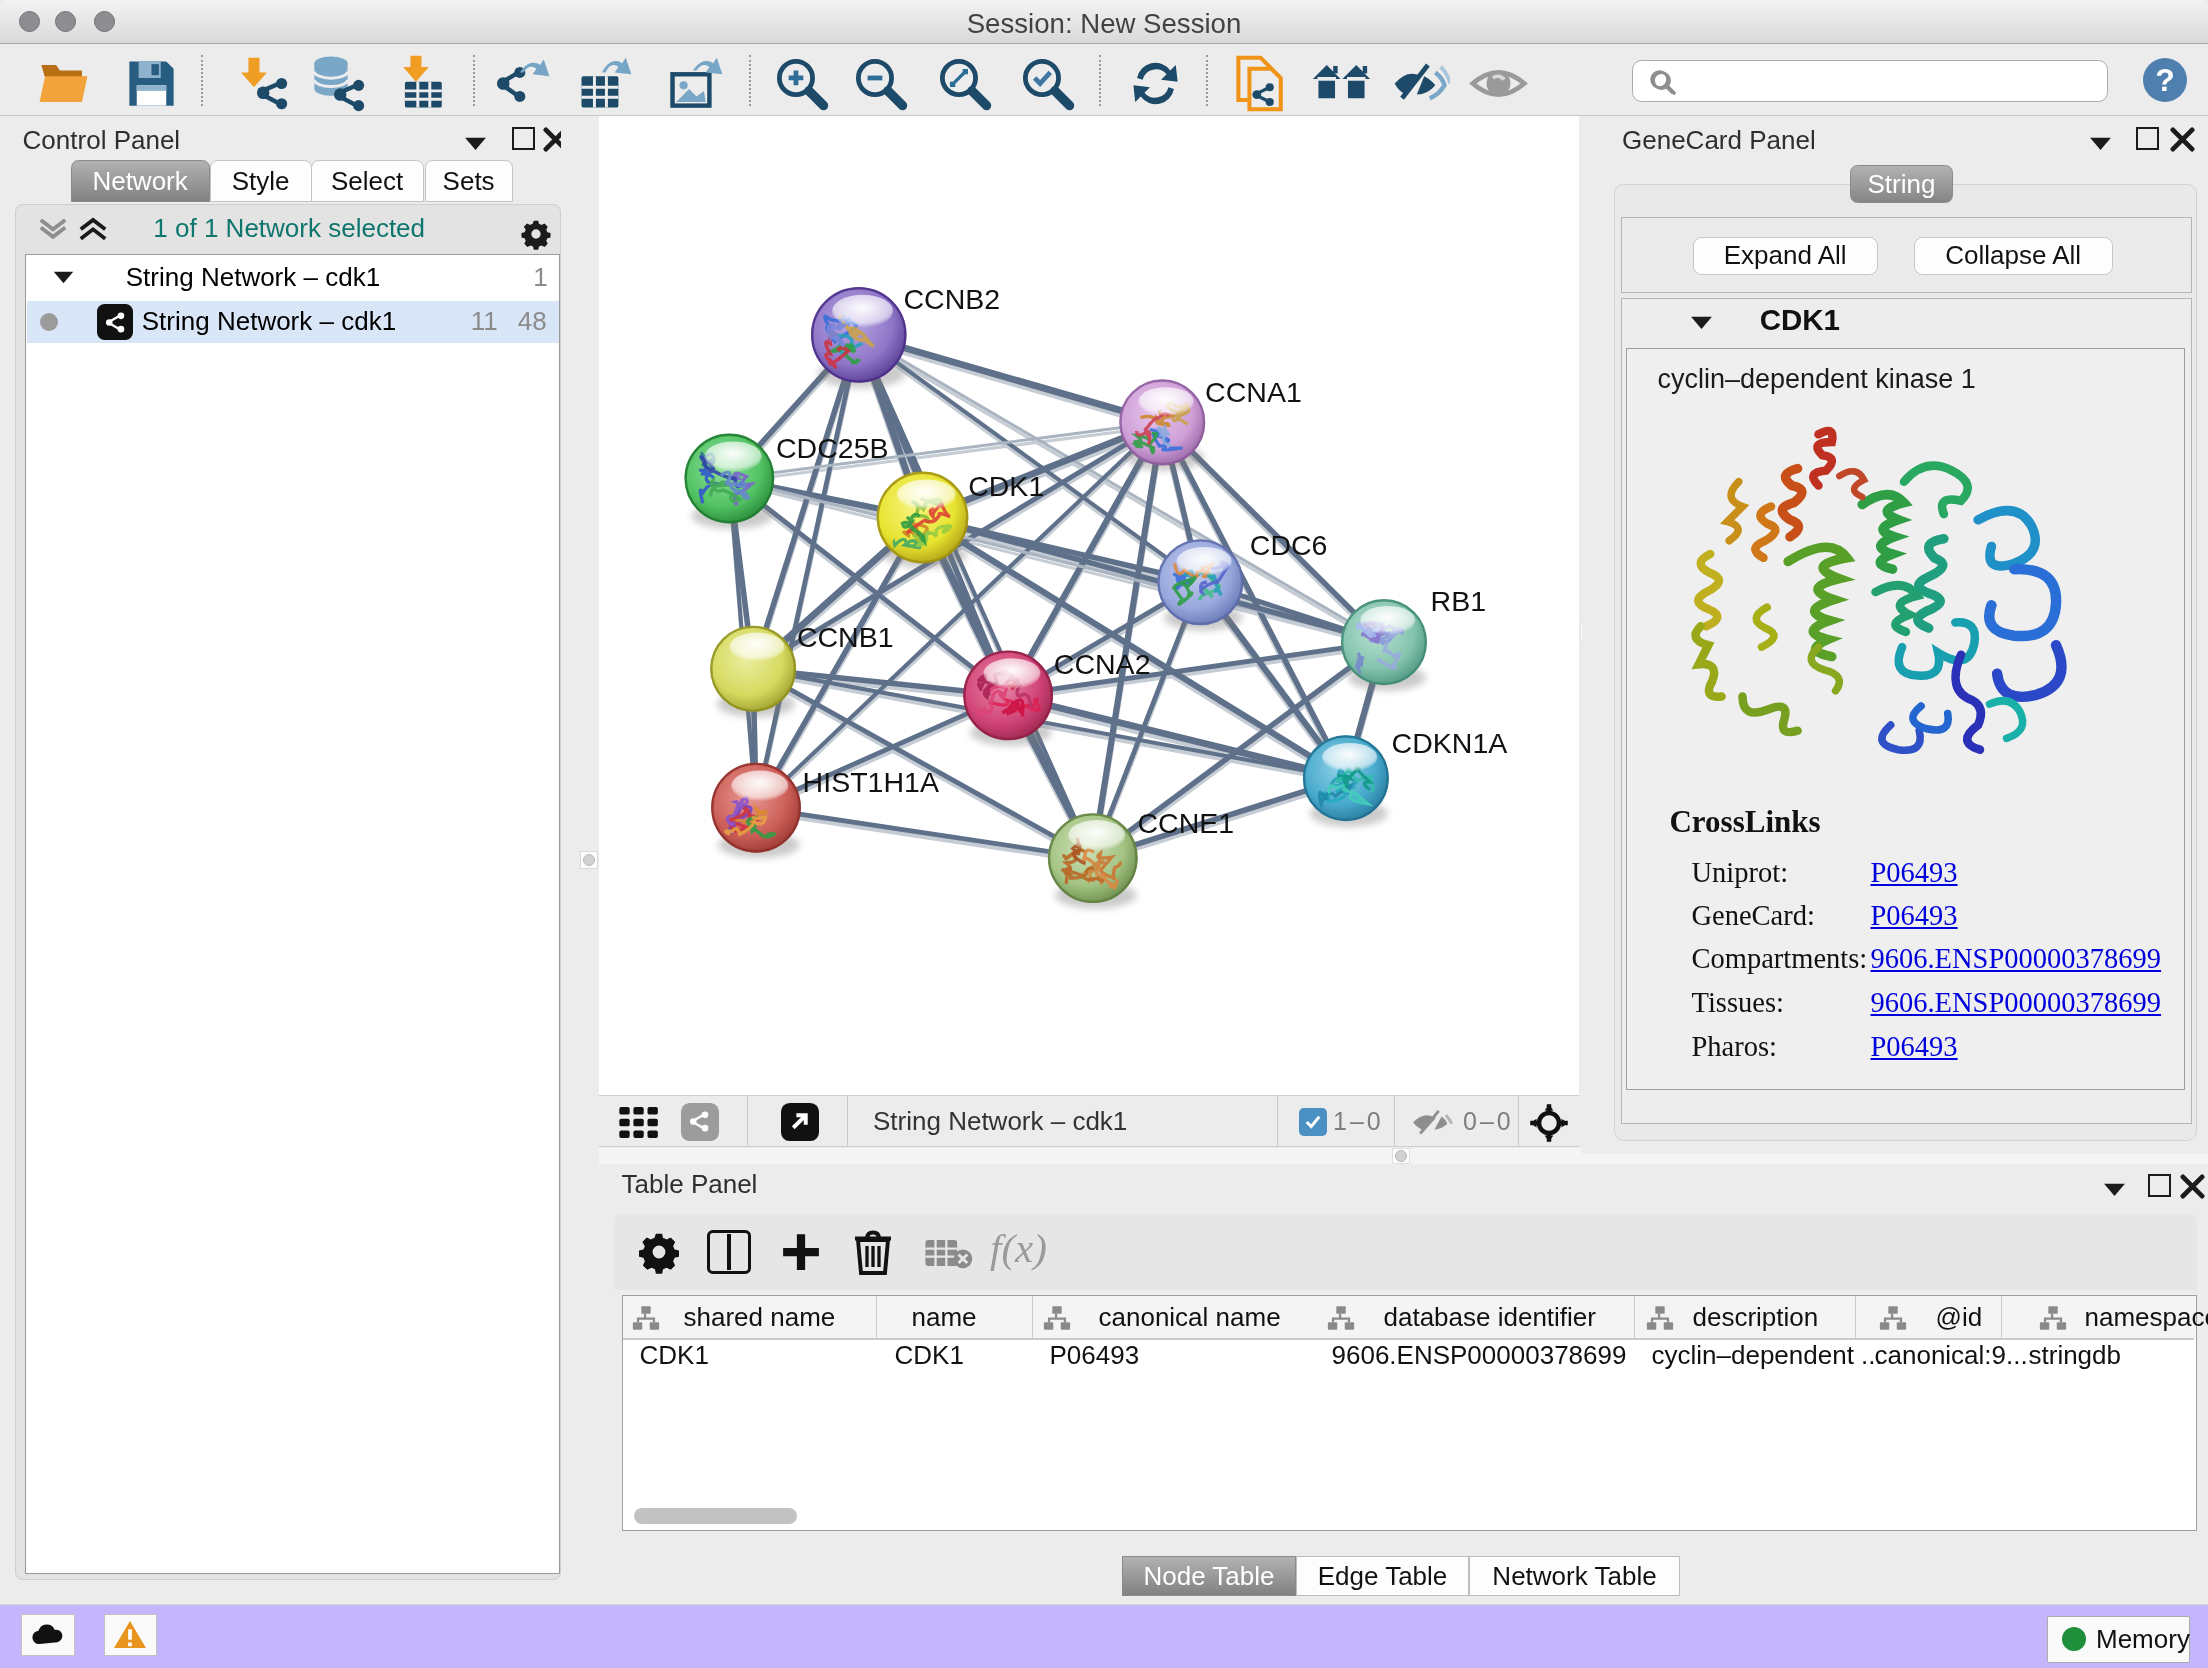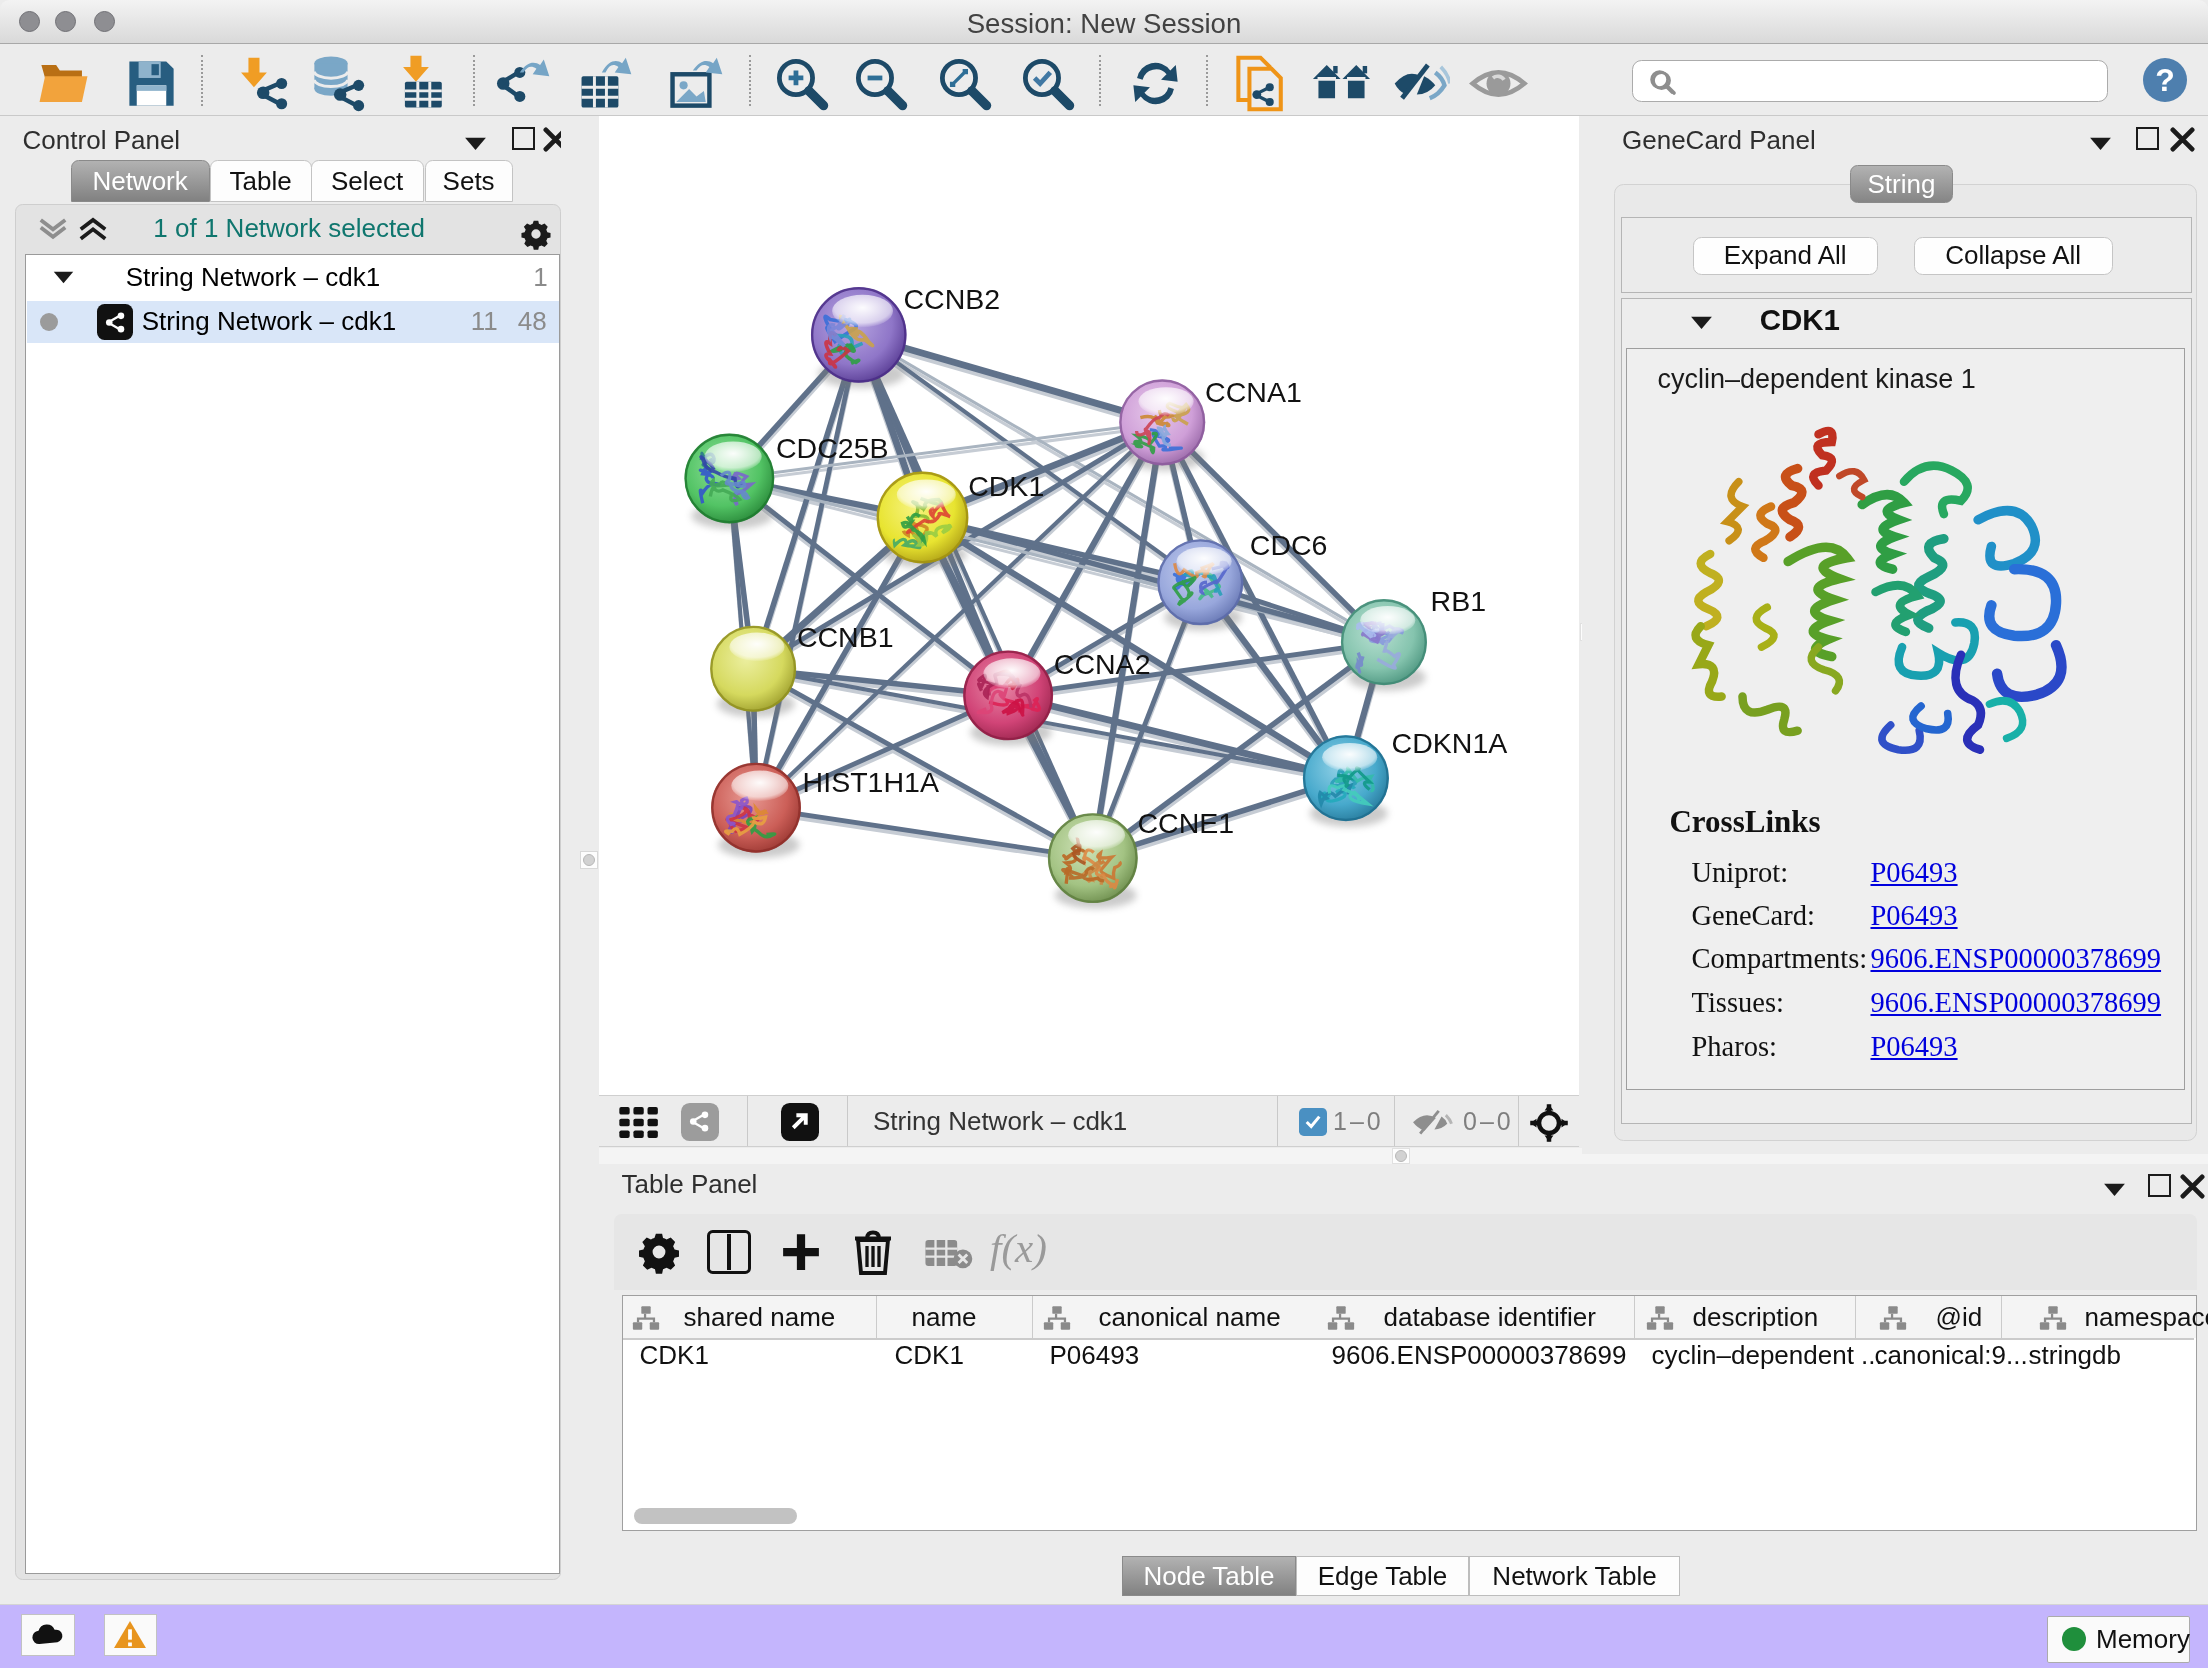--- a/index.html
+++ b/index.html
@@ -212,21 +212,21 @@
 <div class="abs" id="cpanel">
   <div class="abs ptitle" style="left:15px; top:8.6px;">Control Panel</div>
   <svg class="abs" style="left:455px; top:19px;" width="25" height="17" viewBox="0 0 26 18">
       <path d="M2 3 L24 3 L13 16 Z" fill="#1b1b1b"></path>
     </svg>
   <div class="abs" style="left:504px; top:11.4px; width:23px; height:23px; border:2.9px solid #1b1b1b;"></div>
   <svg class="abs" style="left:535px; top:11.4px;" width="25" height="25" viewBox="0 0 26 26">
       <path d="M3 3 L23 23 M23 3 L3 23" stroke="#1b1b1b" stroke-width="5" stroke-linecap="round"></path>
     </svg>
   <div class="tab tabsel" style="left:63px; width:139px;">Network</div>
-  <div class="tab" style="left:202px; width:102px;">Table</div>
+  <div class="tab" style="left:202px; width:102px;">Style</div>
   <div class="tab" style="left:303px; width:113px;">Select</div>
   <div class="tab" style="left:417px; width:88px;">Sets</div>
   <div class="abs" id="cpinner">
     <svg class="abs" style="left:21px; top:11.4px;" width="32" height="28.5" viewBox="0 0 34 30">
         <path d="M4 4 L17 14 L30 4 M4 12 L17 22 L30 12" stroke="#8e8e8e" stroke-width="4" fill="none"></path>
       </svg>
     <svg class="abs" style="left:61px; top:11.4px;" width="32" height="28.5" viewBox="0 0 34 30">
         <path d="M4 14 L17 4 L30 14 M4 24 L17 14 L30 24" stroke="#1b1b1b" stroke-width="4" fill="none"></path>
       </svg>
     <div class="abs" style="left:0; top:7.6px; width:546px; text-align:center; font-size:26px; color:#0f766e;">1 of 1 Network selected</div>

